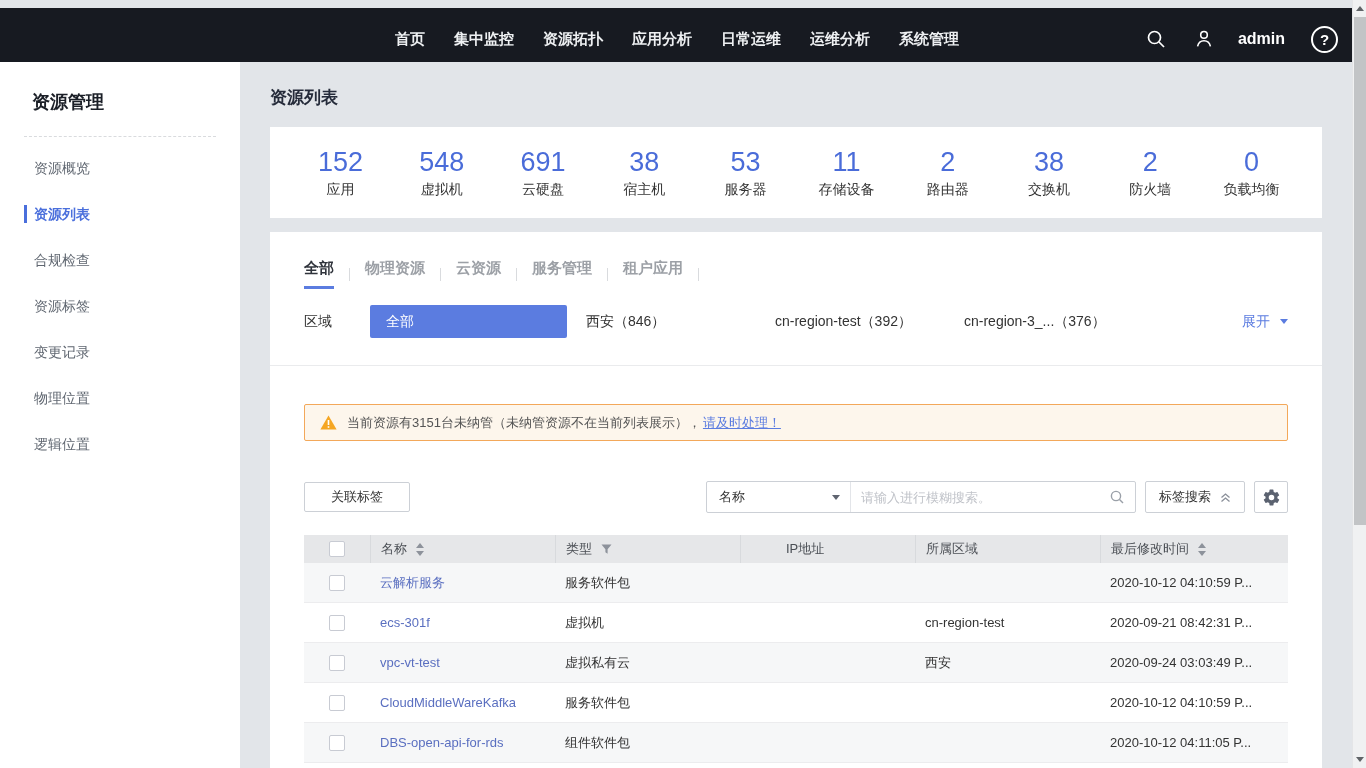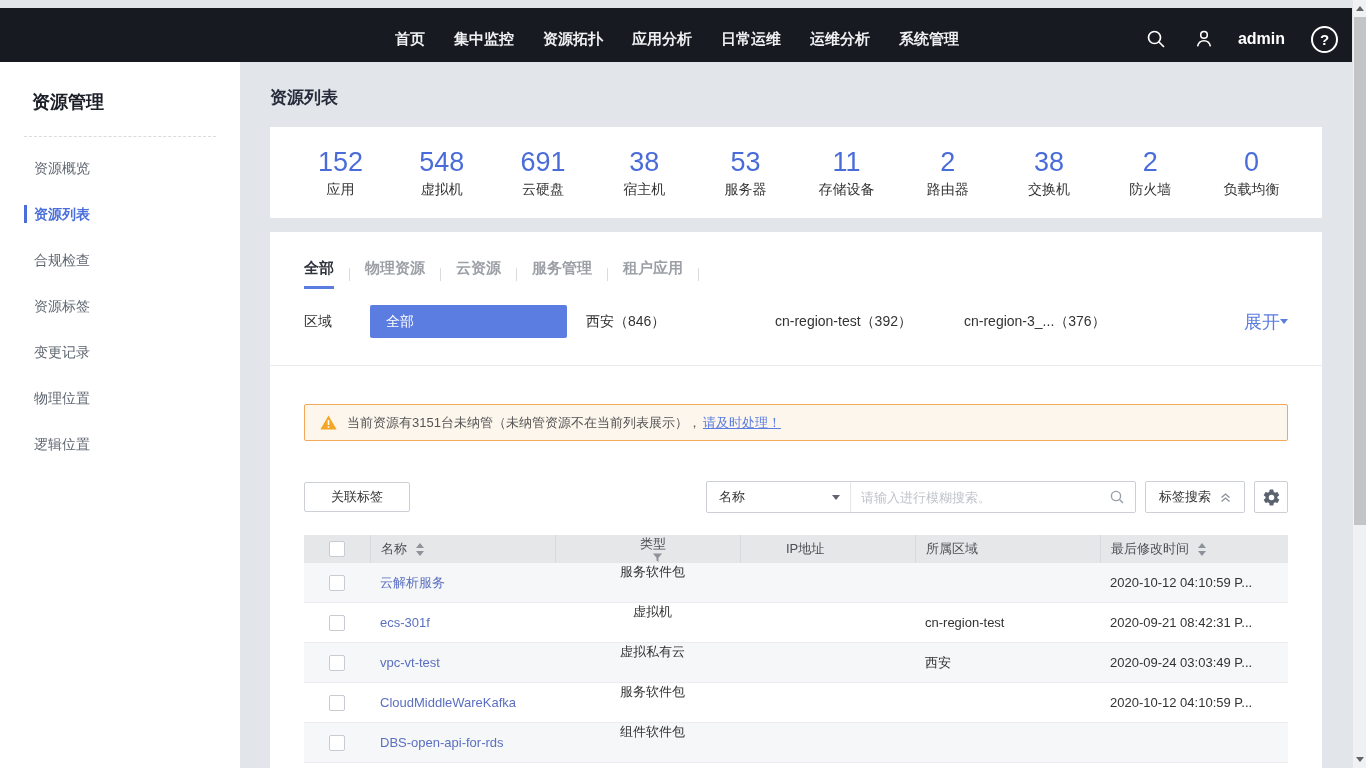--- a/index.html
+++ b/index.html
@@ -51,21 +51,21 @@
   .tabs { display:flex; align-items:center; padding-top:27px; }
   .tab { font-size:15px; color:#9ca0a6; padding-bottom:8px; border-bottom:3px solid transparent; cursor:pointer; font-weight:600; }
   .tab.active { color:#30343c; border-bottom-color:#5b7ce0; }
   .tab-sep { width:1px; height:13px; background:#d9dbde; margin:0 15px 8px 15px; align-self:flex-end; }
 
   .region-row { margin-top:16px; height:33px; display:flex; align-items:center; }
   .region-label { font-size:14px; color:#333; margin-right:38px; }
   .region-selected { width:197px; height:33px; background:#5b7ce0; color:#fff; border:none; border-radius:2px;
                      text-align:left; padding-left:16px; font-size:14px; cursor:pointer; font-family:inherit; }
   .region-option { width:170px; margin-left:19px; font-size:14px; color:#333; cursor:pointer; white-space:nowrap; overflow:hidden; }
-  .expand-link { margin-left:auto; display:flex; align-items:center; gap:0; color:#5b7ce0; font-size:18px; cursor:pointer; }
+  .expand-link { margin-left:auto; display:flex; align-items:center; gap:10px; color:#5b7ce0; font-size:14px; cursor:pointer; }
   .caret-down { width:0; height:0; border-left:4px solid transparent; border-right:4px solid transparent; border-top:5px solid #5b7ce0; }
   .caret-down.dark { border-top-color:#5f6470; }
 
   .card-divider { margin:27px -34px 0 -34px; border-top:1px solid #eaebed; }
 
   .warn-banner { margin-top:38px; height:37px; background:#fdf6ec; border:1px solid #f3a85a; border-radius:2px;
                  display:flex; align-items:center; padding:0 15px; font-size:13px; color:#555; }
   .warn-banner svg { margin-right:10px; flex:none; }
   .warn-link { color:#5b7ce0; text-decoration:underline; cursor:pointer; margin-left:2px; }
 
@@ -86,21 +86,21 @@
   .gear-btn { width:34px; height:32px; background:#fff; border:1px solid #ccd0d6; border-radius:2px;
               display:flex; align-items:center; justify-content:center; cursor:pointer; }
 
   
   .table { margin-top:22px; }
   .thead { height:28px; background:#e6e7e9; display:flex; align-items:center; font-size:13px; color:#4b4f55; }
   .trow { height:40px; display:flex; font-size:13px; color:#333; border-bottom:1px solid #ececee; background:#fff; }
   .trow.odd { background:#f6f7f8; }
   .col { display:flex; align-items:center; padding-left:10px; height:100%; overflow:hidden; white-space:nowrap; }
   .c0 { width:66px; justify-content:center; padding-left:0; }
-  .c1 { width:185px; } .c2 { width:185px;flex-direction:column; } .c3 { width:175px;padding-left:45px; } .c4 { width:185px; } .c5 { flex:1; }
+  .c1 { width:185px; } .c2 { width:185px; } .c3 { width:175px;padding-left:45px; } .c4 { width:185px; } .c5 { flex:1; }
   .thead .c1, .thead .c2, .thead .c3, .thead .c4, .thead .c5 { border-left:1px solid #d8dadd; }
   .checkbox { width:16px; height:16px; background:#fff; border:1px solid #c8cbd3; border-radius:2px; cursor:pointer; }
   .name-link { color:#5a6fc0; cursor:pointer; text-decoration:none; }
   .sort-icon { display:flex; flex-direction:column; gap:3px; margin-left:9px; }
   .sort-icon .up { width:0; height:0; border-left:4px solid transparent; border-right:4px solid transparent; border-bottom:5px solid #8d929b; }
   .sort-icon .down { width:0; height:0; border-left:4px solid transparent; border-right:4px solid transparent; border-top:5px solid #8d929b; }
   .funnel { margin-left:9px; }
 </style>
 </head>
 <body>
@@ -353,20 +353,21 @@
         <div class="trow odd">
           <div class="col c0">
               <span class="checkbox"></span>
             </div>
           <div class="col c1">
               <a class="name-link">DBS-open-api-for-rds</a>
             </div>
           <div class="col c2">组件软件包</div>
           <div class="col c3"></div>
           <div class="col c4"></div>
+          <div class="col c5">2020-10-12 04:11:05 P...</div>
         </div>
       </div>
     </section>
   </main>
 
   <div class="scrollbar">
     <span class="sb-up"></span>
     <span class="sb-thumb"></span>
     <span class="sb-down"></span>
   </div>

